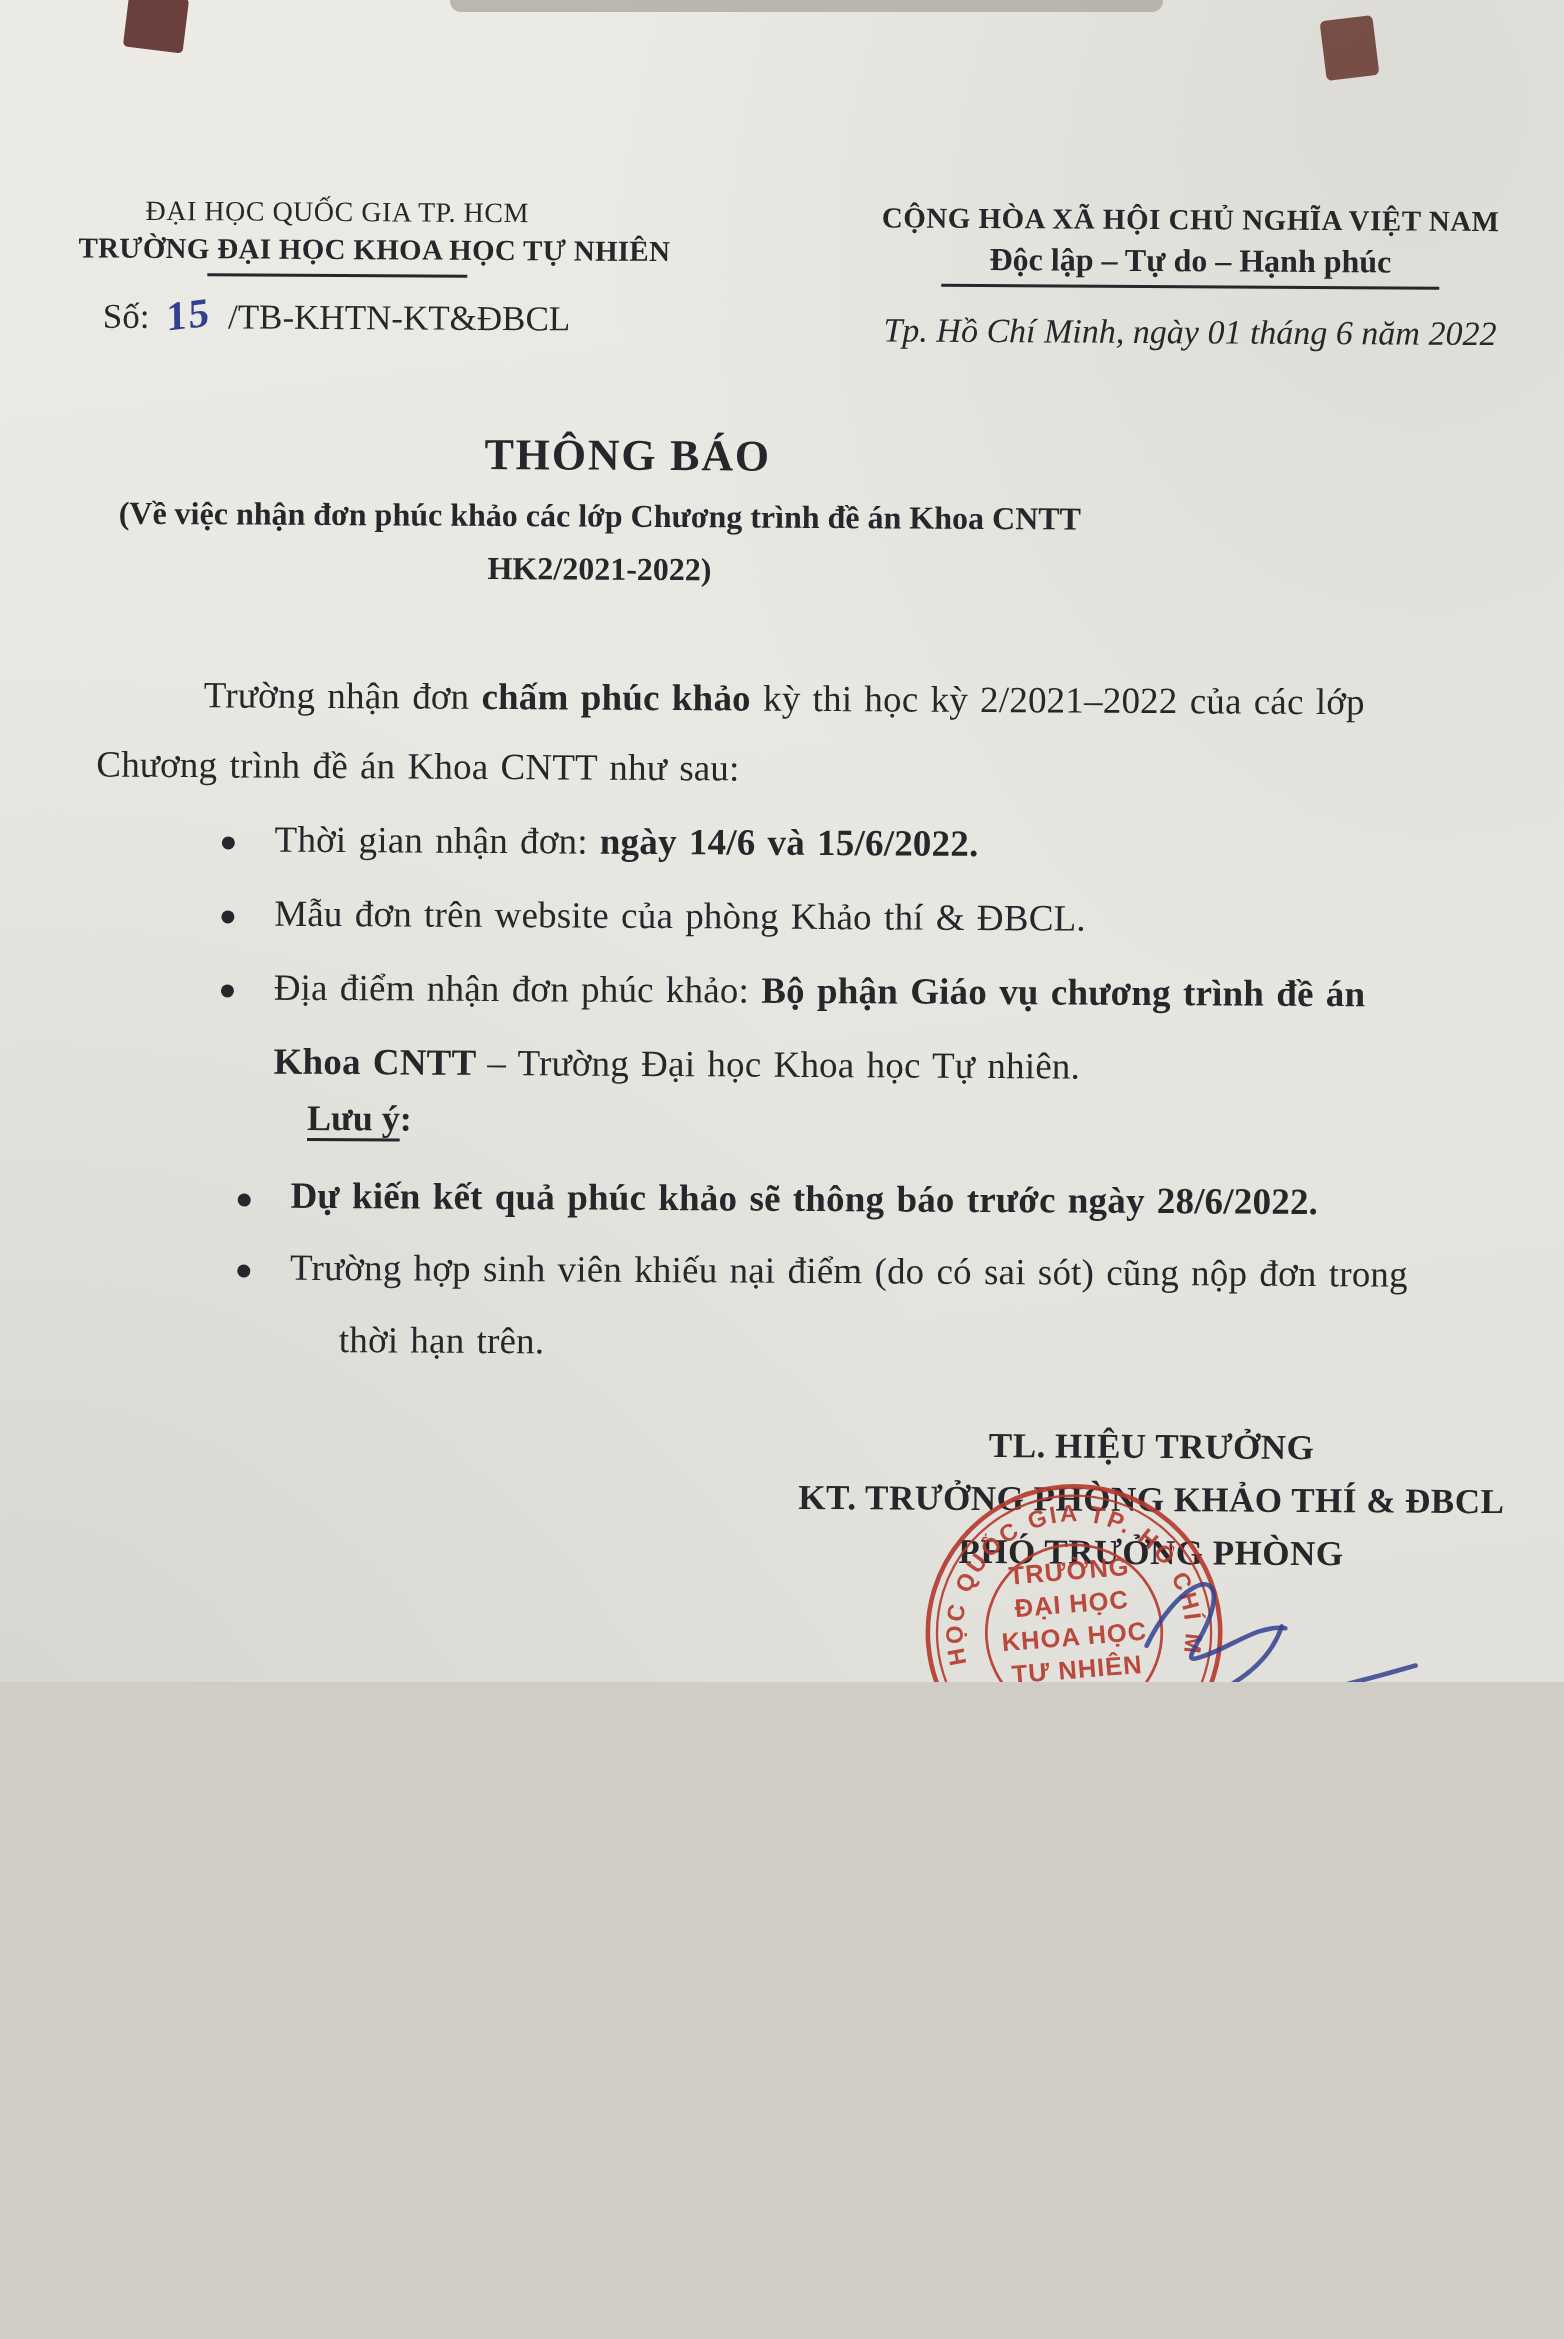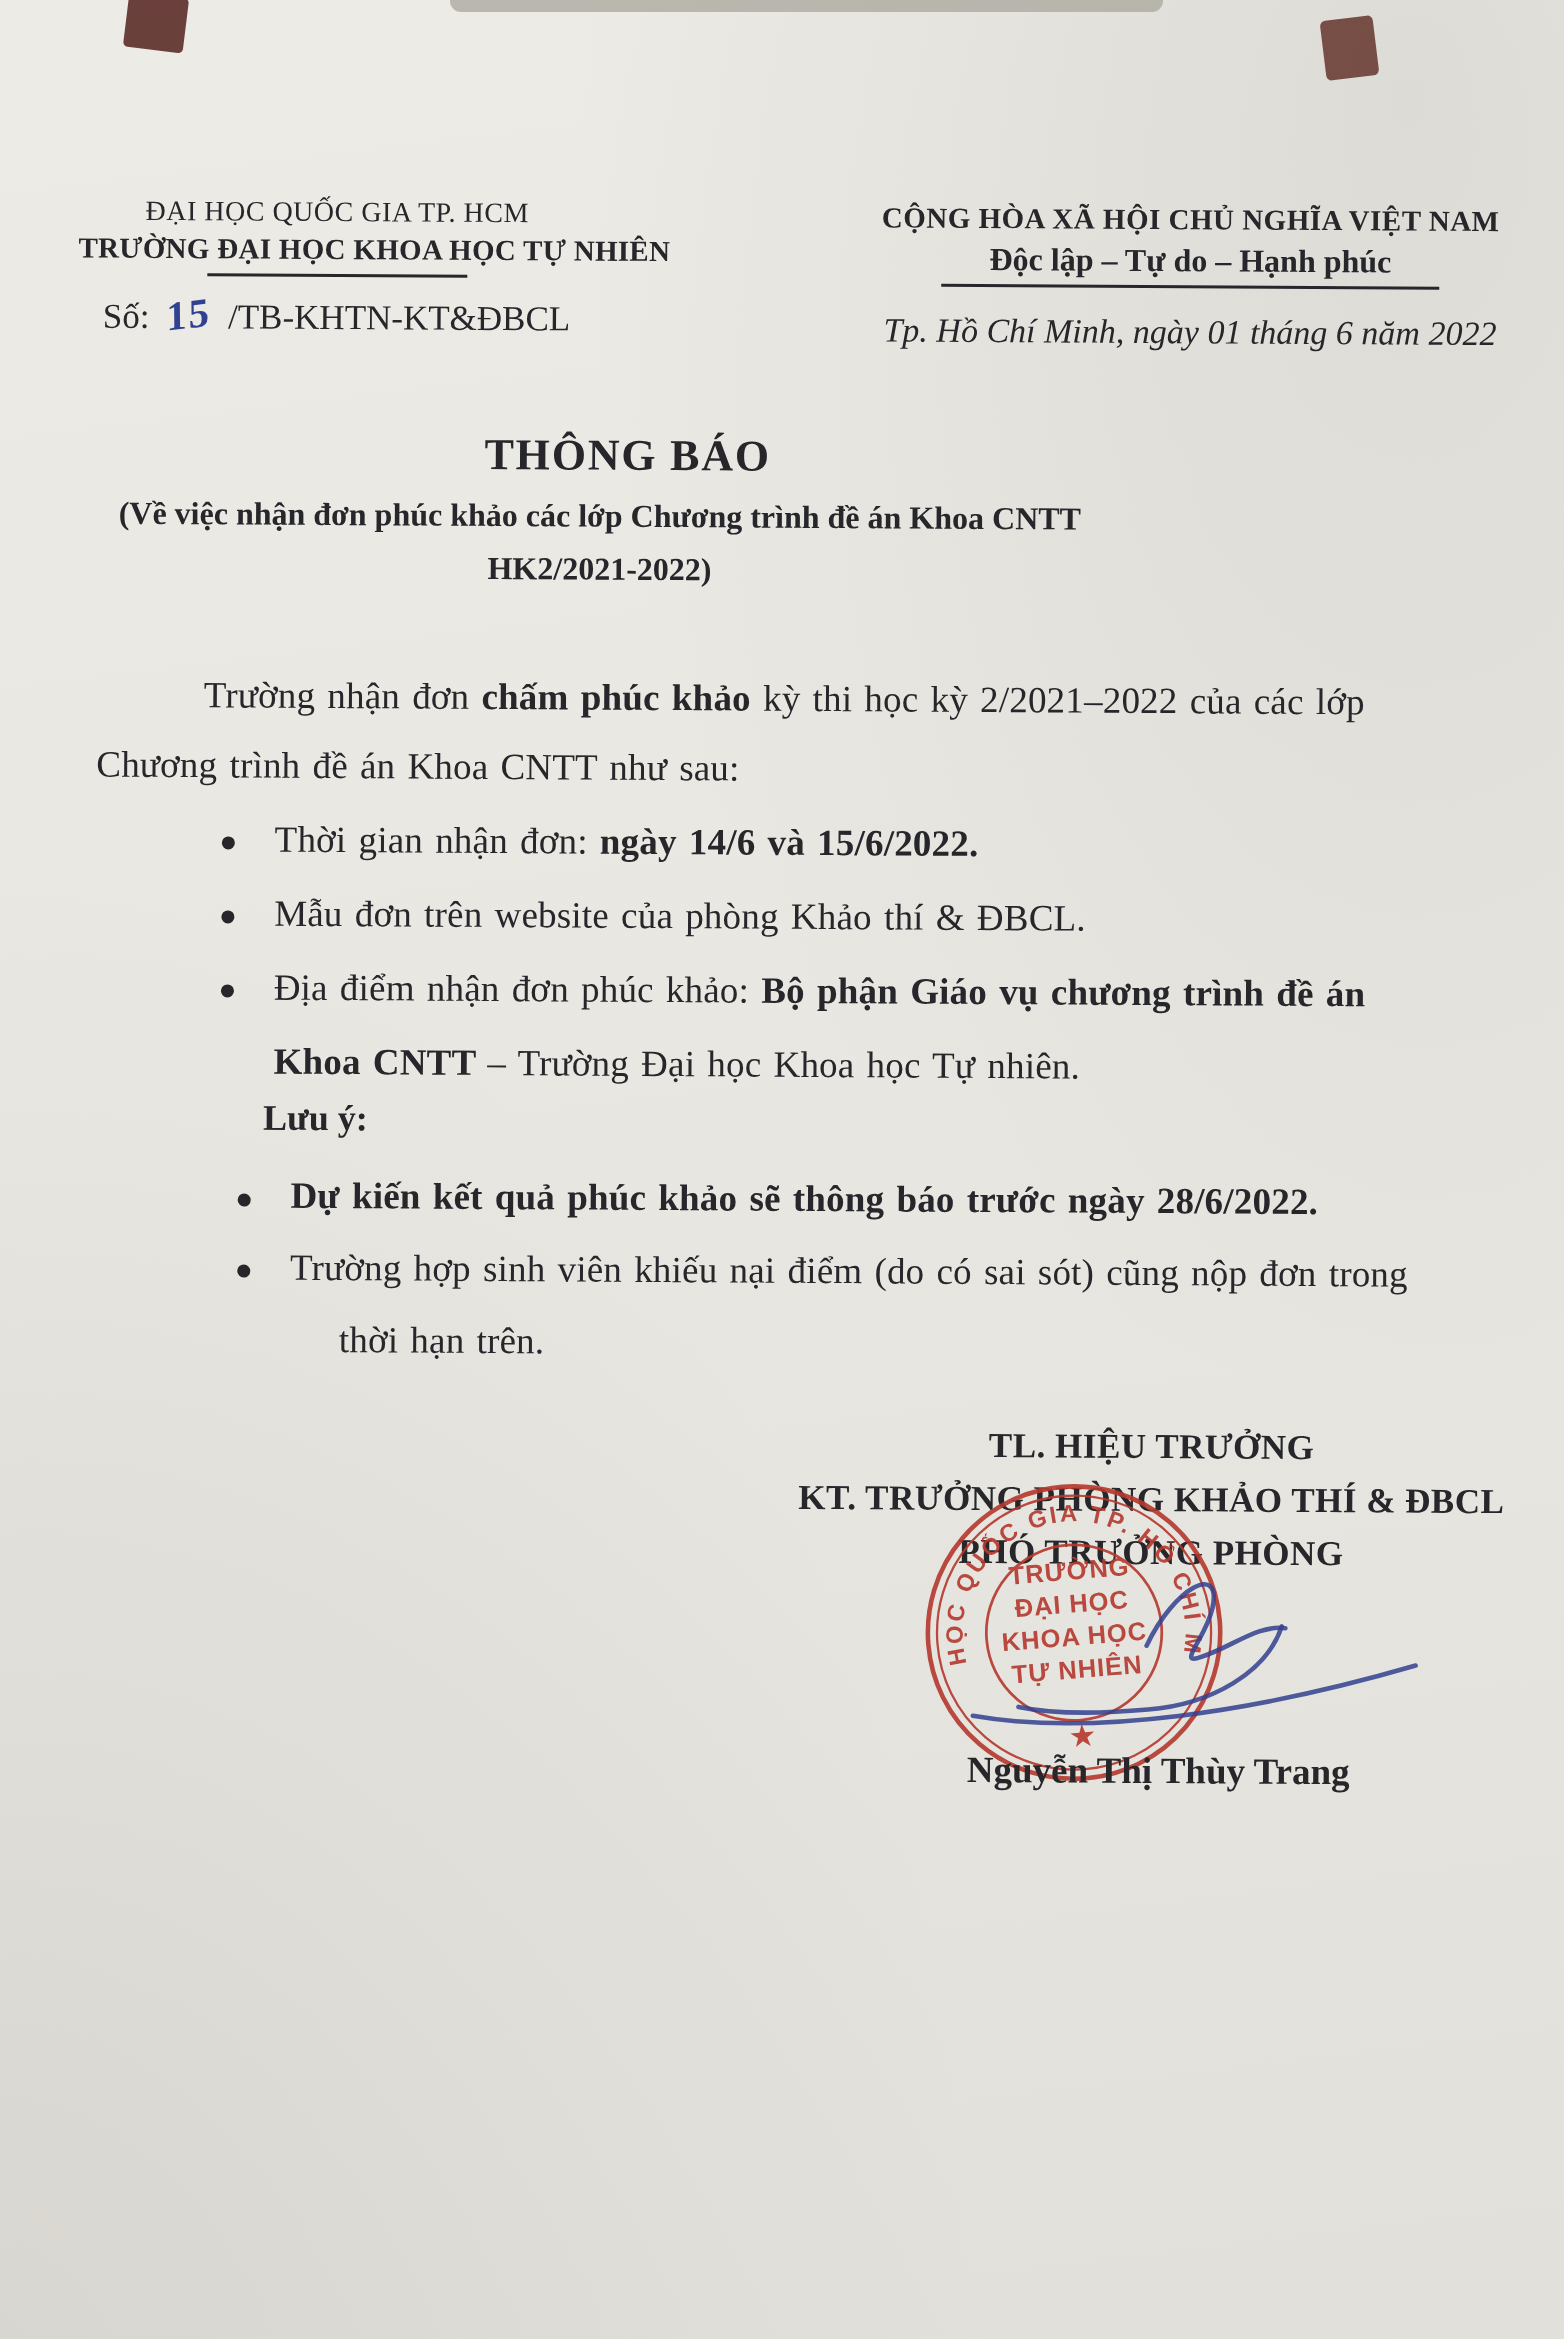--- a/index.html
+++ b/index.html
@@ -10,21 +10,21 @@
   }
   html,body{margin:0;padding:0;}
   body{
     width:1564px;height:2339px;
     background:#cfcdc6;
     font-family:"Liberation Serif","DejaVu Serif",serif;
     color:var(--ink);
     overflow:hidden;
   }
   .page{
-    position:relative;width:1564px;height:2339px;
+    position:relative;width:1564px;height:1682px;
     background:
       radial-gradient(ellipse at 90% 4%, rgba(90,88,80,0.10), transparent 42%),
       radial-gradient(ellipse at 0% 100%, rgba(70,68,60,0.07), transparent 45%),
       linear-gradient(173deg,#edebe6 0%, #e9e7e2 45%, #e2e0da 100%);
     overflow:hidden;
   }
   
   .photo-edge-top{position:absolute;top:0;left:450px;width:713px;height:12px;
     background:#a8a59c;border-radius:0 0 11px 11px;opacity:.75;}
   .corner-mark{position:absolute;}
@@ -65,21 +65,21 @@
     margin:19px 40px 0 0;flex:none;}
   .bullet-row .txt{font-size:37px;letter-spacing:0.2px;word-spacing:2.7px;}
   .b1{left:227px;top:816px;}
   .b2{left:227px;top:890px;}
   .b3{left:227px;top:964px;}
   .b3l2{left:280px;top:1038px;}
   .gap-dash{margin-left:11px;}
   b,.bold{font-weight:700;}
 
   .note-label{position:absolute;left:270px;top:1095px;font-size:36px;font-weight:700;}
-  .note-underline{text-decoration-thickness:3.2px;text-underline-offset:8.2px;}
+  .note-underline{text-decoration:underline;text-decoration-thickness:3.2px;text-underline-offset:8.2px;margin-left:44px;}
   .n1{left:245px;top:1172px;}
   .n1 .dot{margin-top:20px;}
   .n2{left:245px;top:1244px;}
   .n2l2{left:347px;top:1316px;}
 
   .sig-block{position:absolute;left:786px;top:1413px;width:749px;text-align:center;
     font-weight:700;font-size:35px;line-height:53px;letter-spacing:0.5px;white-space:nowrap;}
   .sig-name{position:absolute;left:822px;top:1742px;width:694px;text-align:center;
     font-weight:700;font-size:37px;}
 

